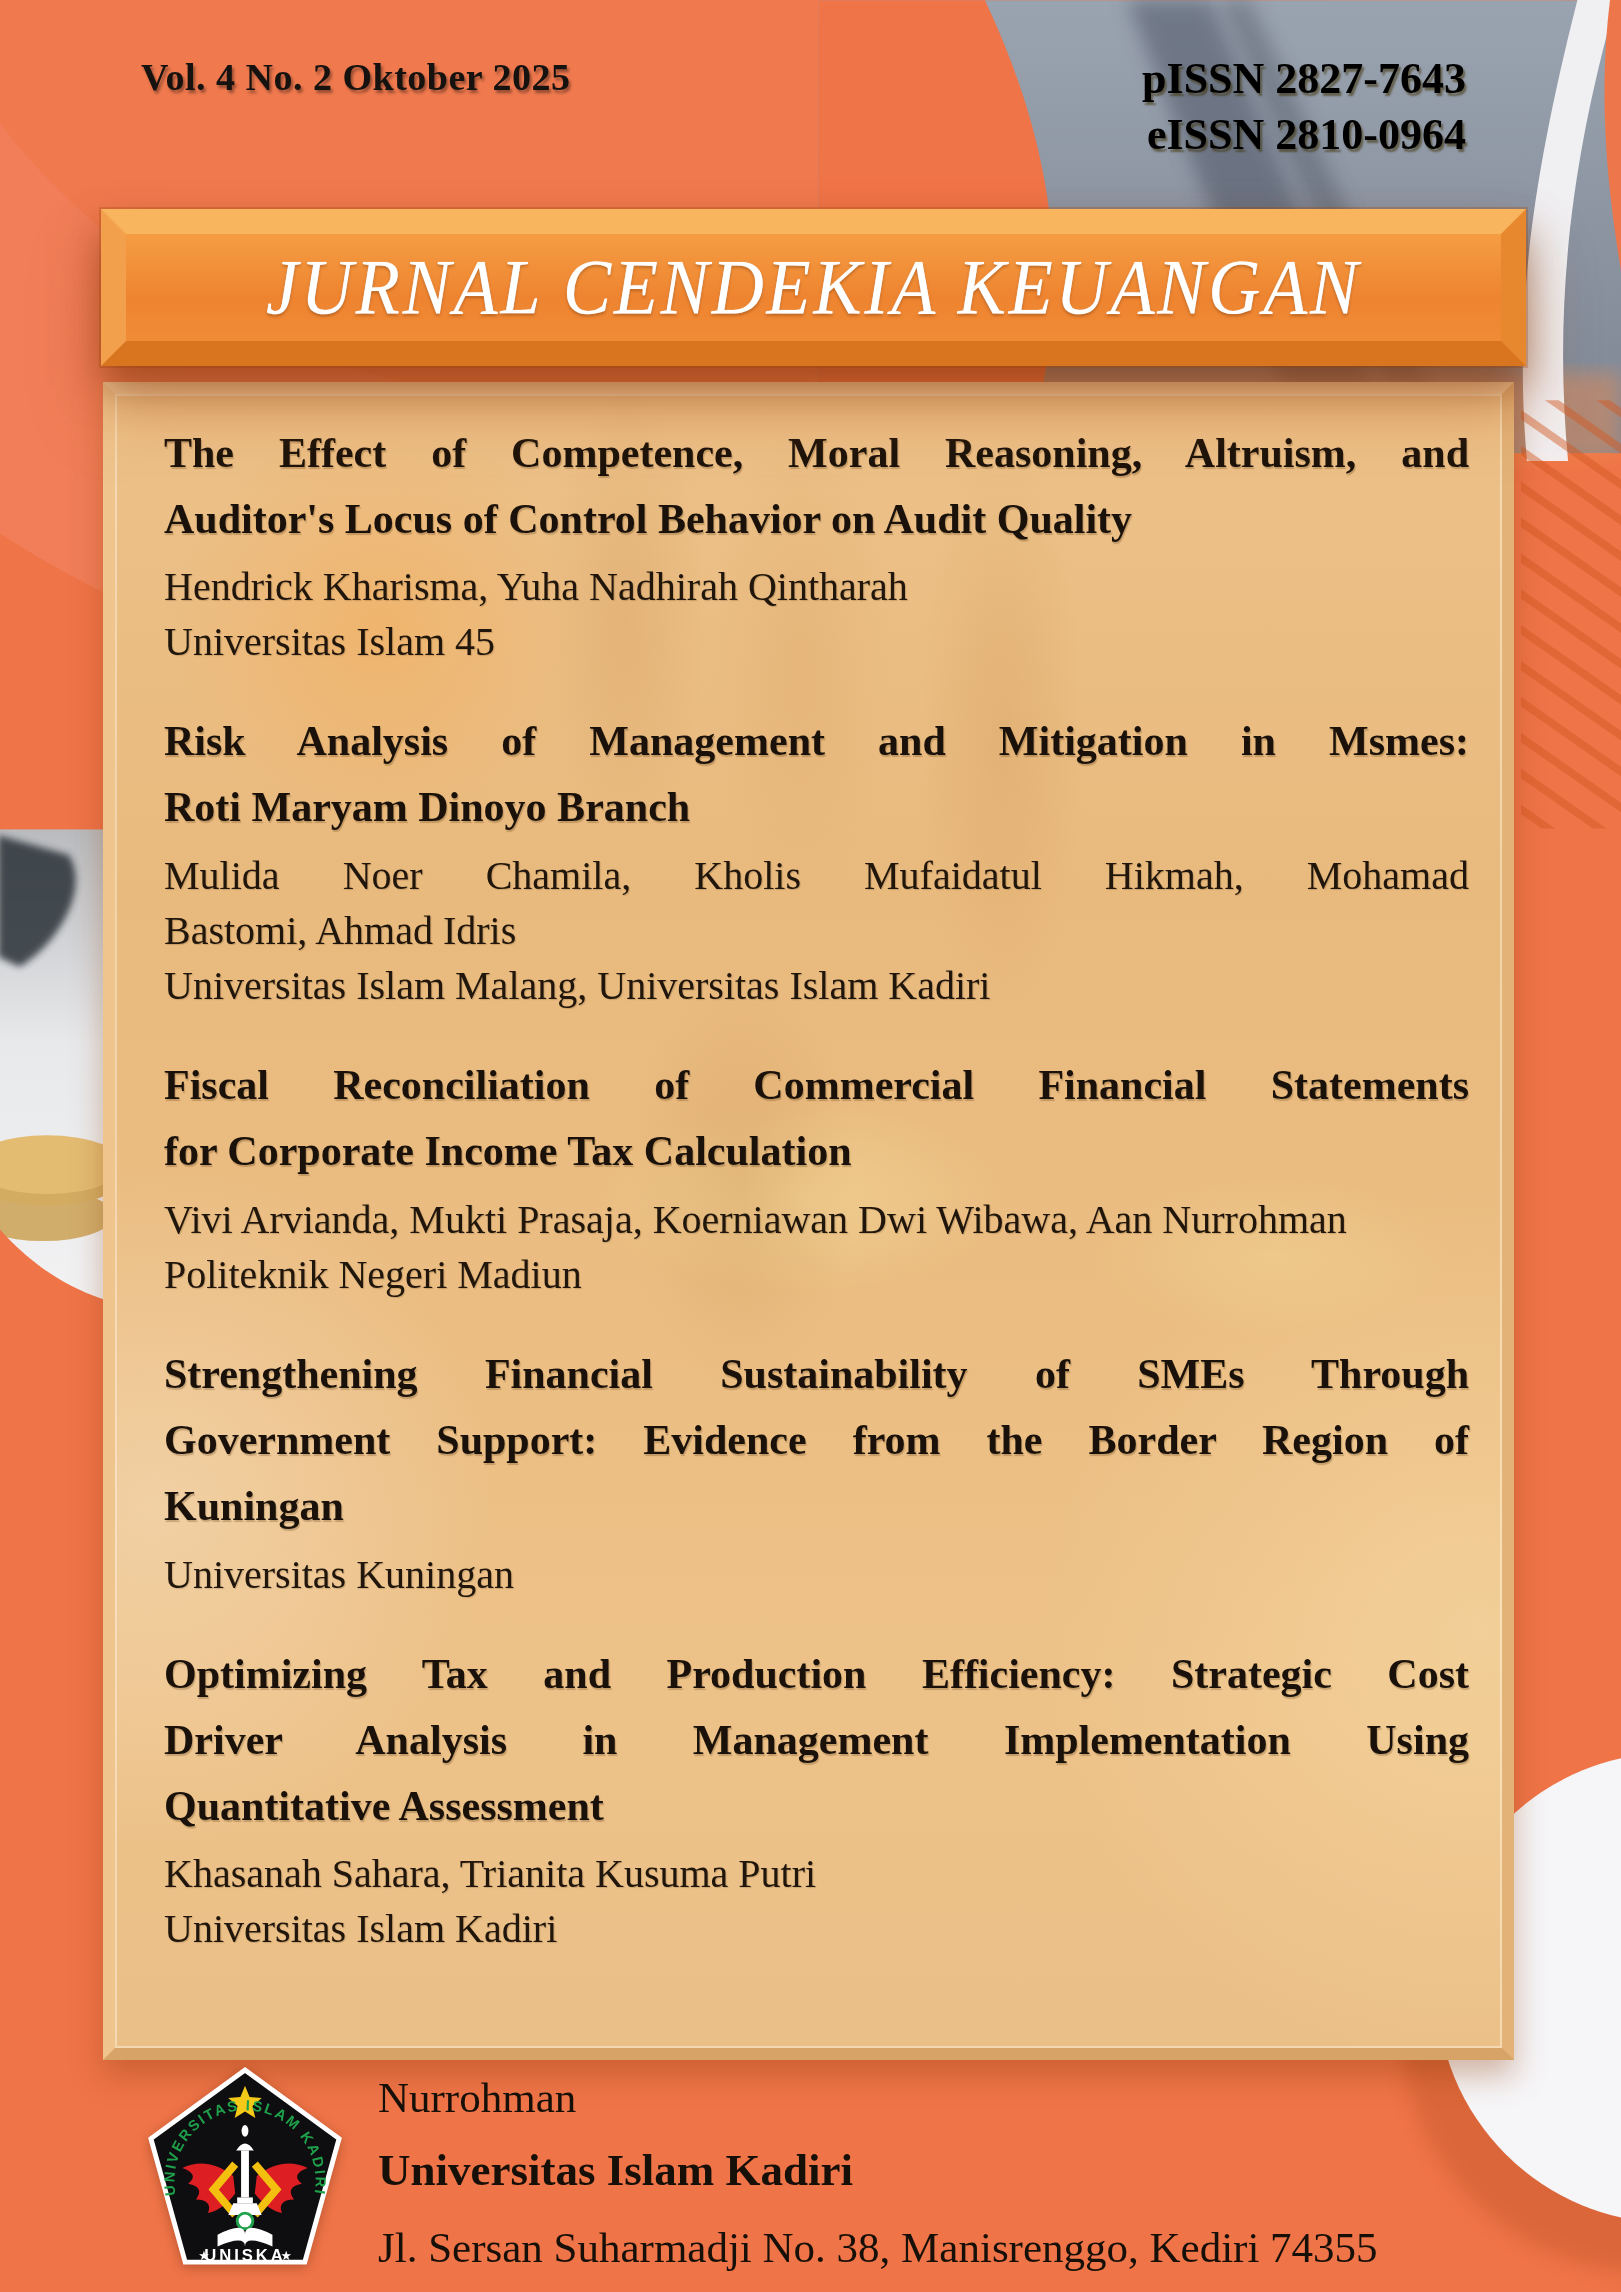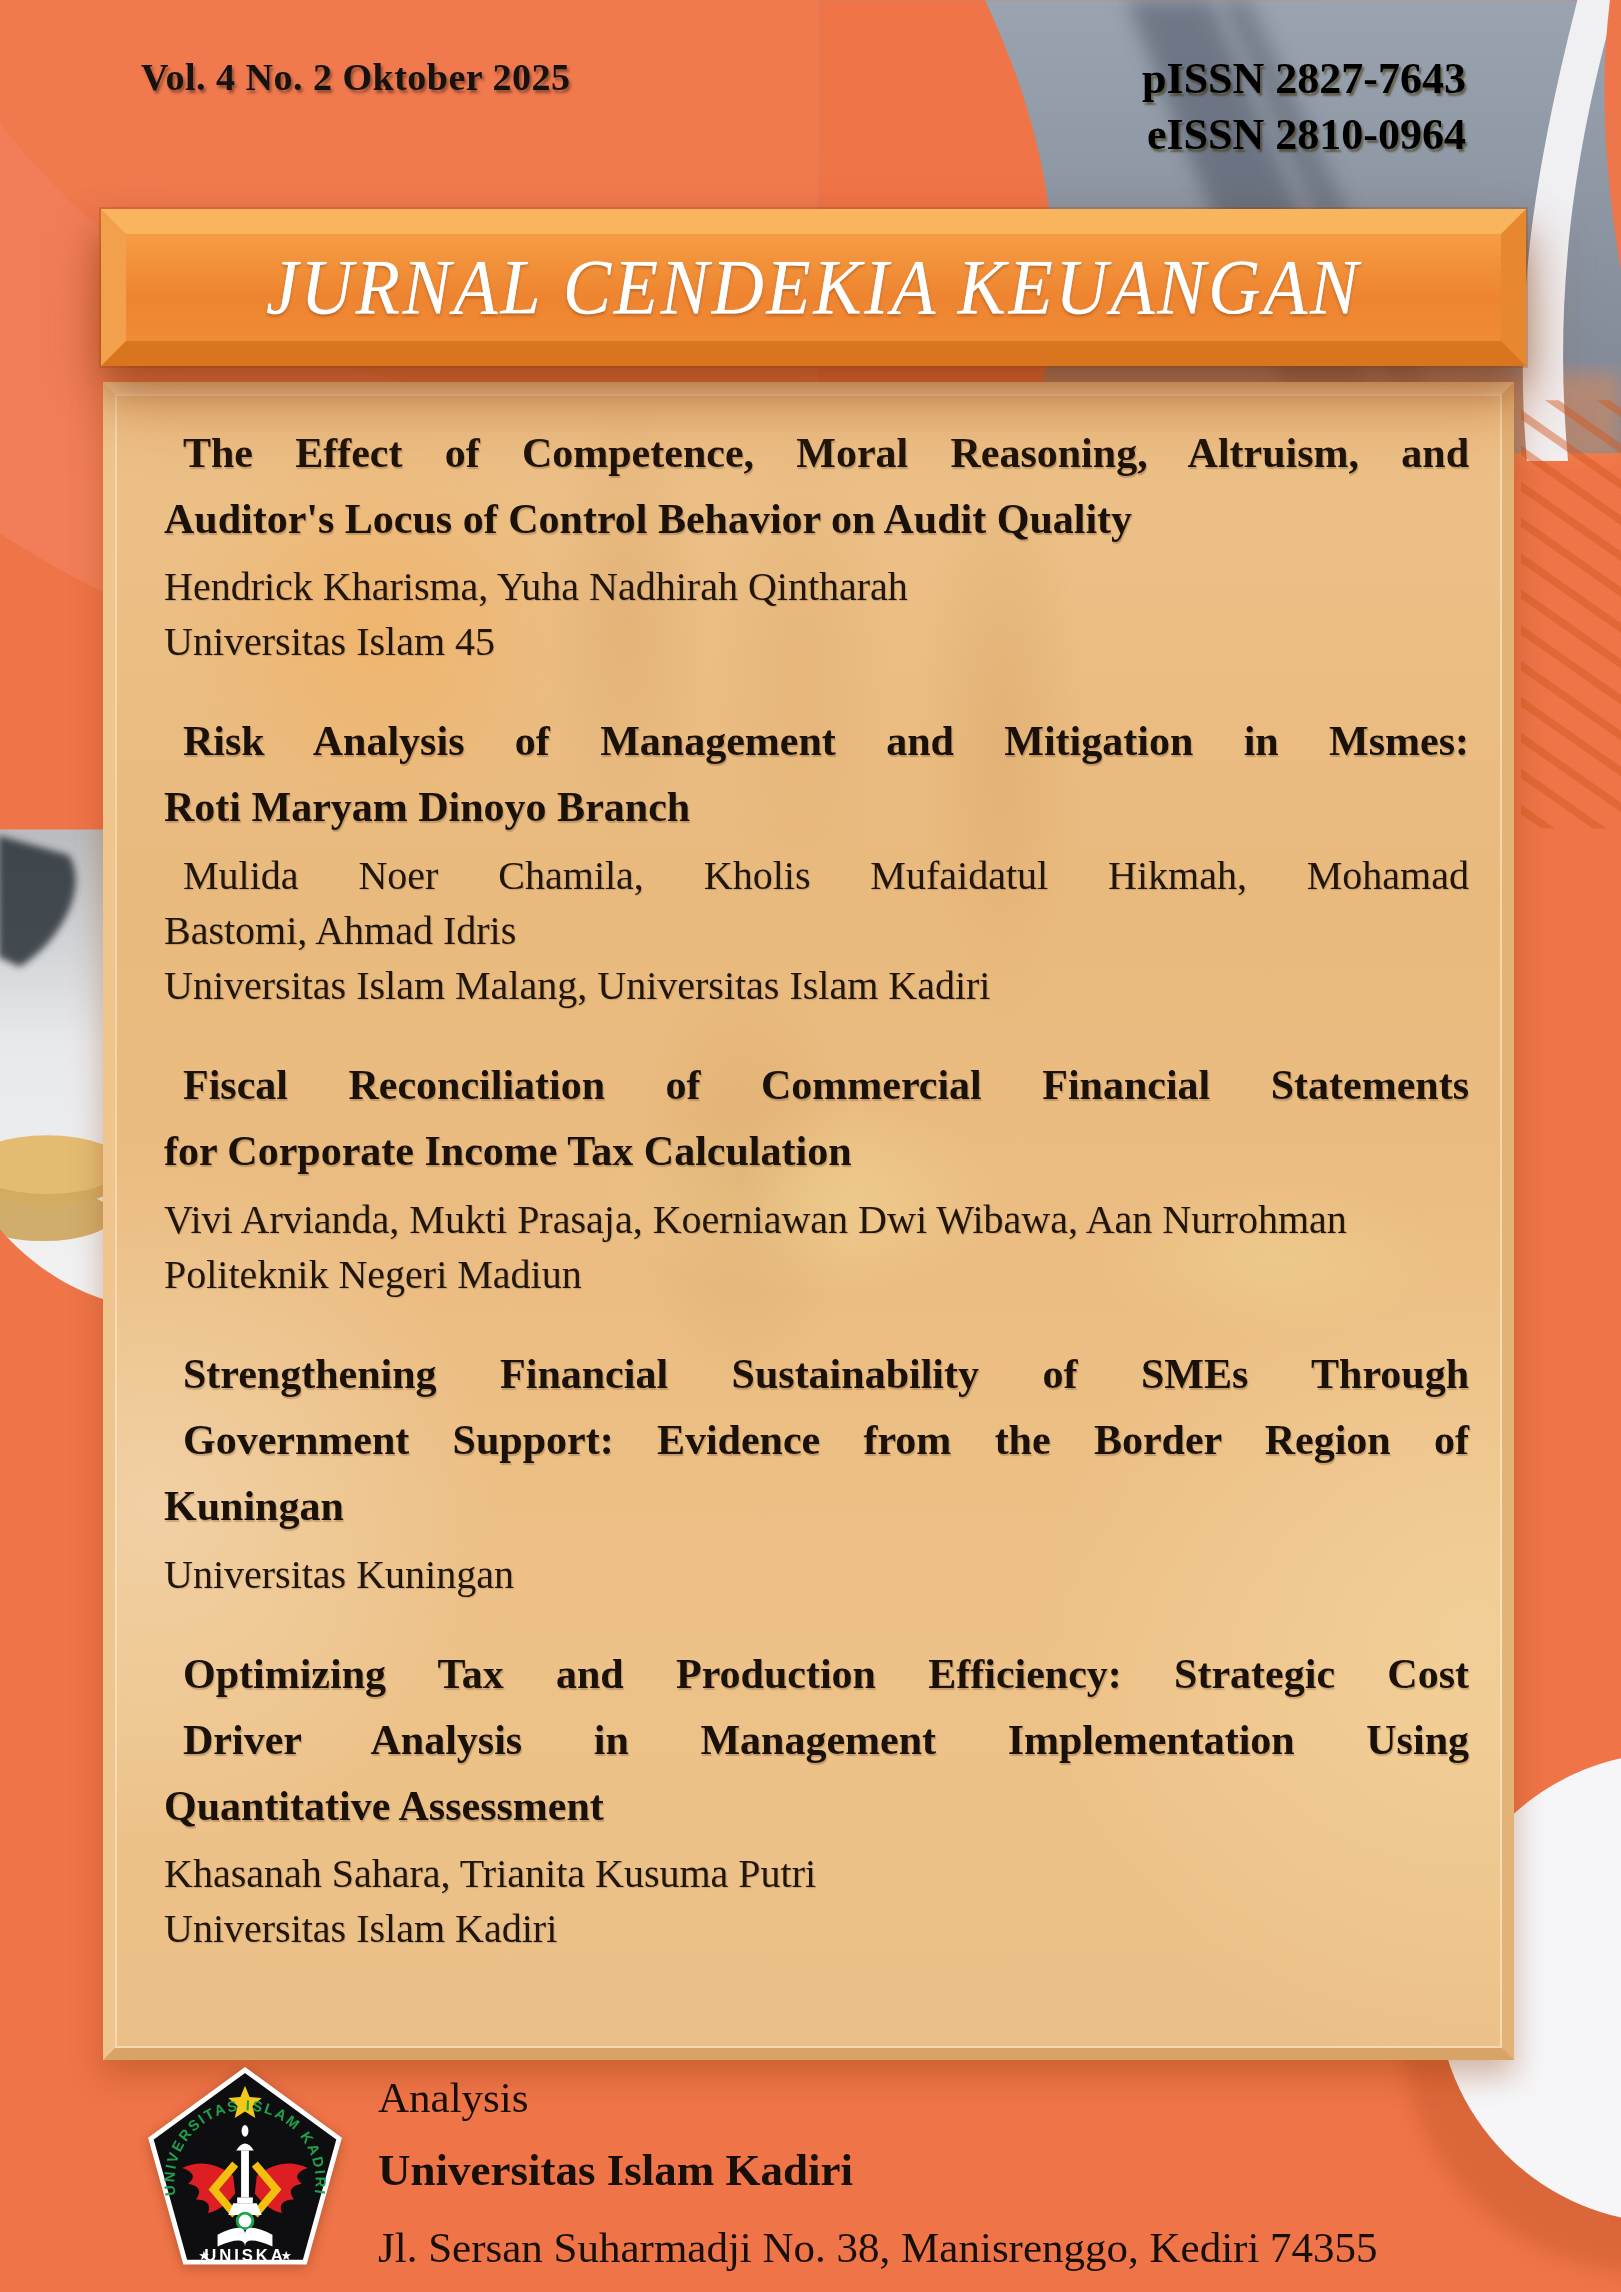--- a/index.html
+++ b/index.html
@@ -70,21 +70,21 @@
     font-size:42px;font-weight:700;color:#1A120A;
     line-height:66px;margin-bottom:7.8px;
     text-shadow:1px 2px 1px rgba(70,40,5,.25);
   }
   .article .authors,.article .affil{
     font-size:40px;font-weight:400;color:#20160C;
     line-height:55px;
     text-shadow:1px 1px 1px rgba(70,40,5,.2);
   }
   .line{display:block;}
-  .stretch{text-align:justify;text-align-last:justify;margin-left:19px;}
+  .stretch{text-align:justify;text-align-last:justify;}
 
   
   .publisher{position:absolute;left:147px;top:2066px;z-index:5;display:flex;}
   .logo-wrap{width:196px;height:208px;margin-right:35px;filter:drop-shadow(0 3.9px 5.9px rgba(90,30,0,.35));}
   .pub-text{padding-top:5.9px;color:#171008;}
   .pub-label{font-size:43px;line-height:51px;}
   .pub-name{font-size:45px;font-weight:700;line-height:53px;margin-top:21.6px;}
   .pub-address{font-size:43px;line-height:53px;margin-top:23.5px;white-space:nowrap;}
 </style>
 </head>
@@ -240,20 +240,20 @@
           <path d="M88 140 L112 140 L117 152 L83 152 Z" fill="#FFFFFF"></path>
         </g>
         <circle cx="100" cy="158" r="8" fill="#FFFFFF" stroke="#1FA14B" stroke-width="3"></circle>
         <path d="M72 172 Q100 158 100 172 Q100 158 128 172 L128 184 Q100 172 100 184 Q100 172 72 184 Z" fill="#FFFFFF"></path>
         <text x="100" y="199" text-anchor="middle" font-size="17" font-weight="bold" letter-spacing="3" fill="#FFFFFF" font-family="Liberation Sans, sans-serif">UNISKA</text>
         <text x="58" y="198" text-anchor="middle" font-size="13" fill="#FFFFFF">★</text>
         <text x="142" y="198" text-anchor="middle" font-size="13" fill="#FFFFFF">★</text>
       </svg>
     </div>
     <div class="pub-text">
-      <div class="pub-label">Analysis</div>
+      <div class="pub-label">Nurrohman</div>
       <div class="pub-name">Universitas Islam Kadiri</div>
       <div class="pub-address">Jl. Sersan Suharmadji No. 38, Manisrenggo, Kediri 74355</div>
     </div>
   </div>
 
 </div>
 
 
 </body></html>

